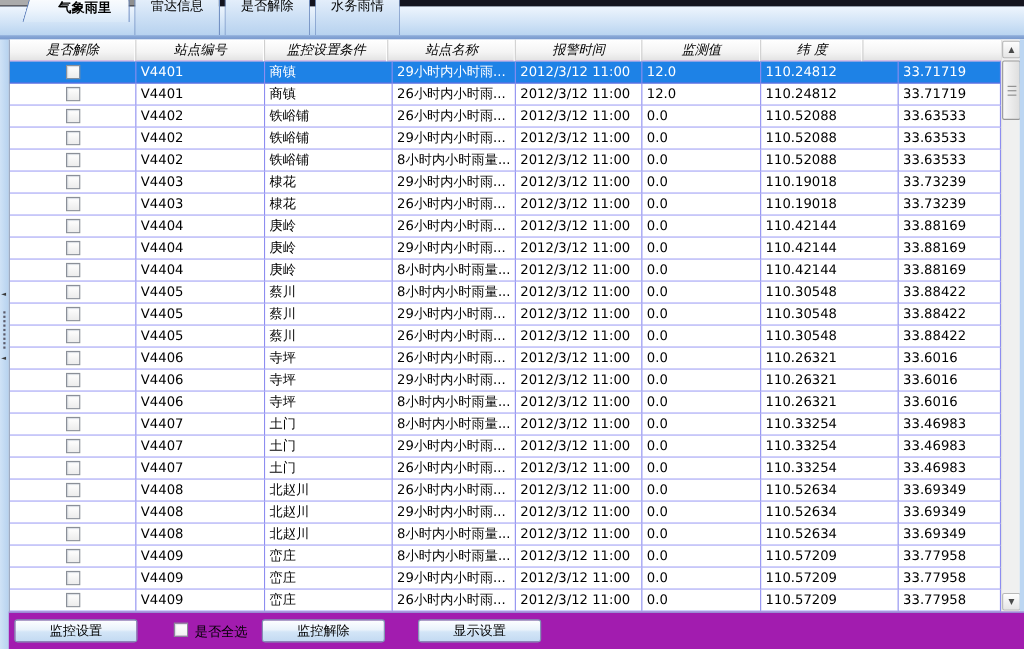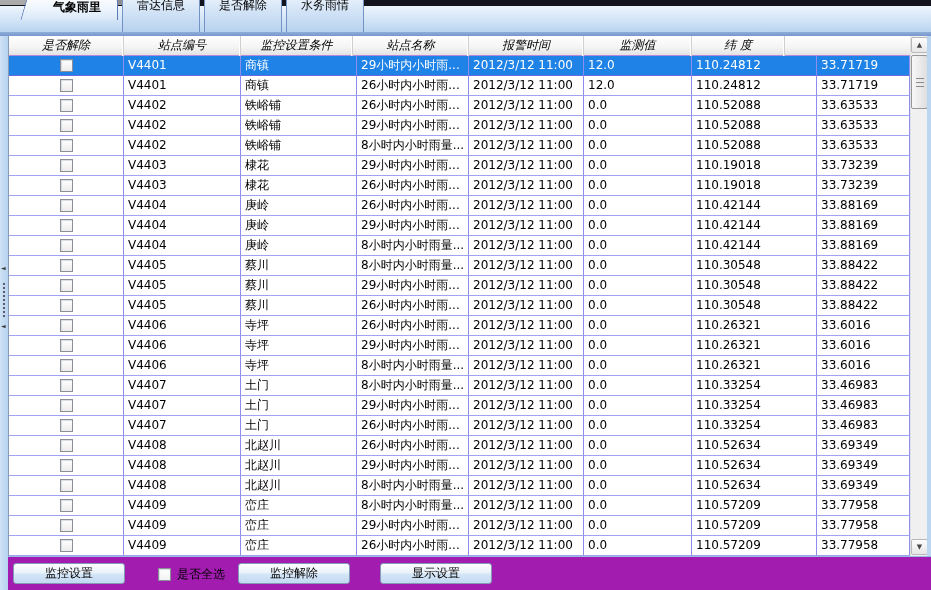--- a/index.html
+++ b/index.html
@@ -79,21 +79,21 @@
 
   
   .footer { position:absolute; left:8px; bottom:0; width:923px; height:34px; background:#a21caf;
             border-top:1px solid #98bbe6; }
   .btn { position:absolute; top:6px; width:112px; height:21px; text-align:center; line-height:19px;
          border:1px solid #8399b5; border-radius:3px; cursor:pointer; color:#000;
          background:linear-gradient(#fdfeff,#e9f2fb 45%,#d3e5f7 55%,#c3daf2); }
   .btn-monitor-set { left:5px; }
   .btn-monitor-release { left:230px; }
   .btn-display-set { left:372px; }
-  .footer-check { position:absolute; left:150px; top:9px; display:flex; align-items:center; }
+  .footer-check { position:absolute; left:150px; top:9px; display:flex; align-items:flex-start; }
   .footer-check .cb { background:linear-gradient(#ffffff,#f2f2f2); }
   .footer-check .lbl { margin-left:6px; }
 </style>
 </head>
 <body>
 
 <div id="screen">
 
   <div class="top-strip">
     <div class="gblock1"></div>

